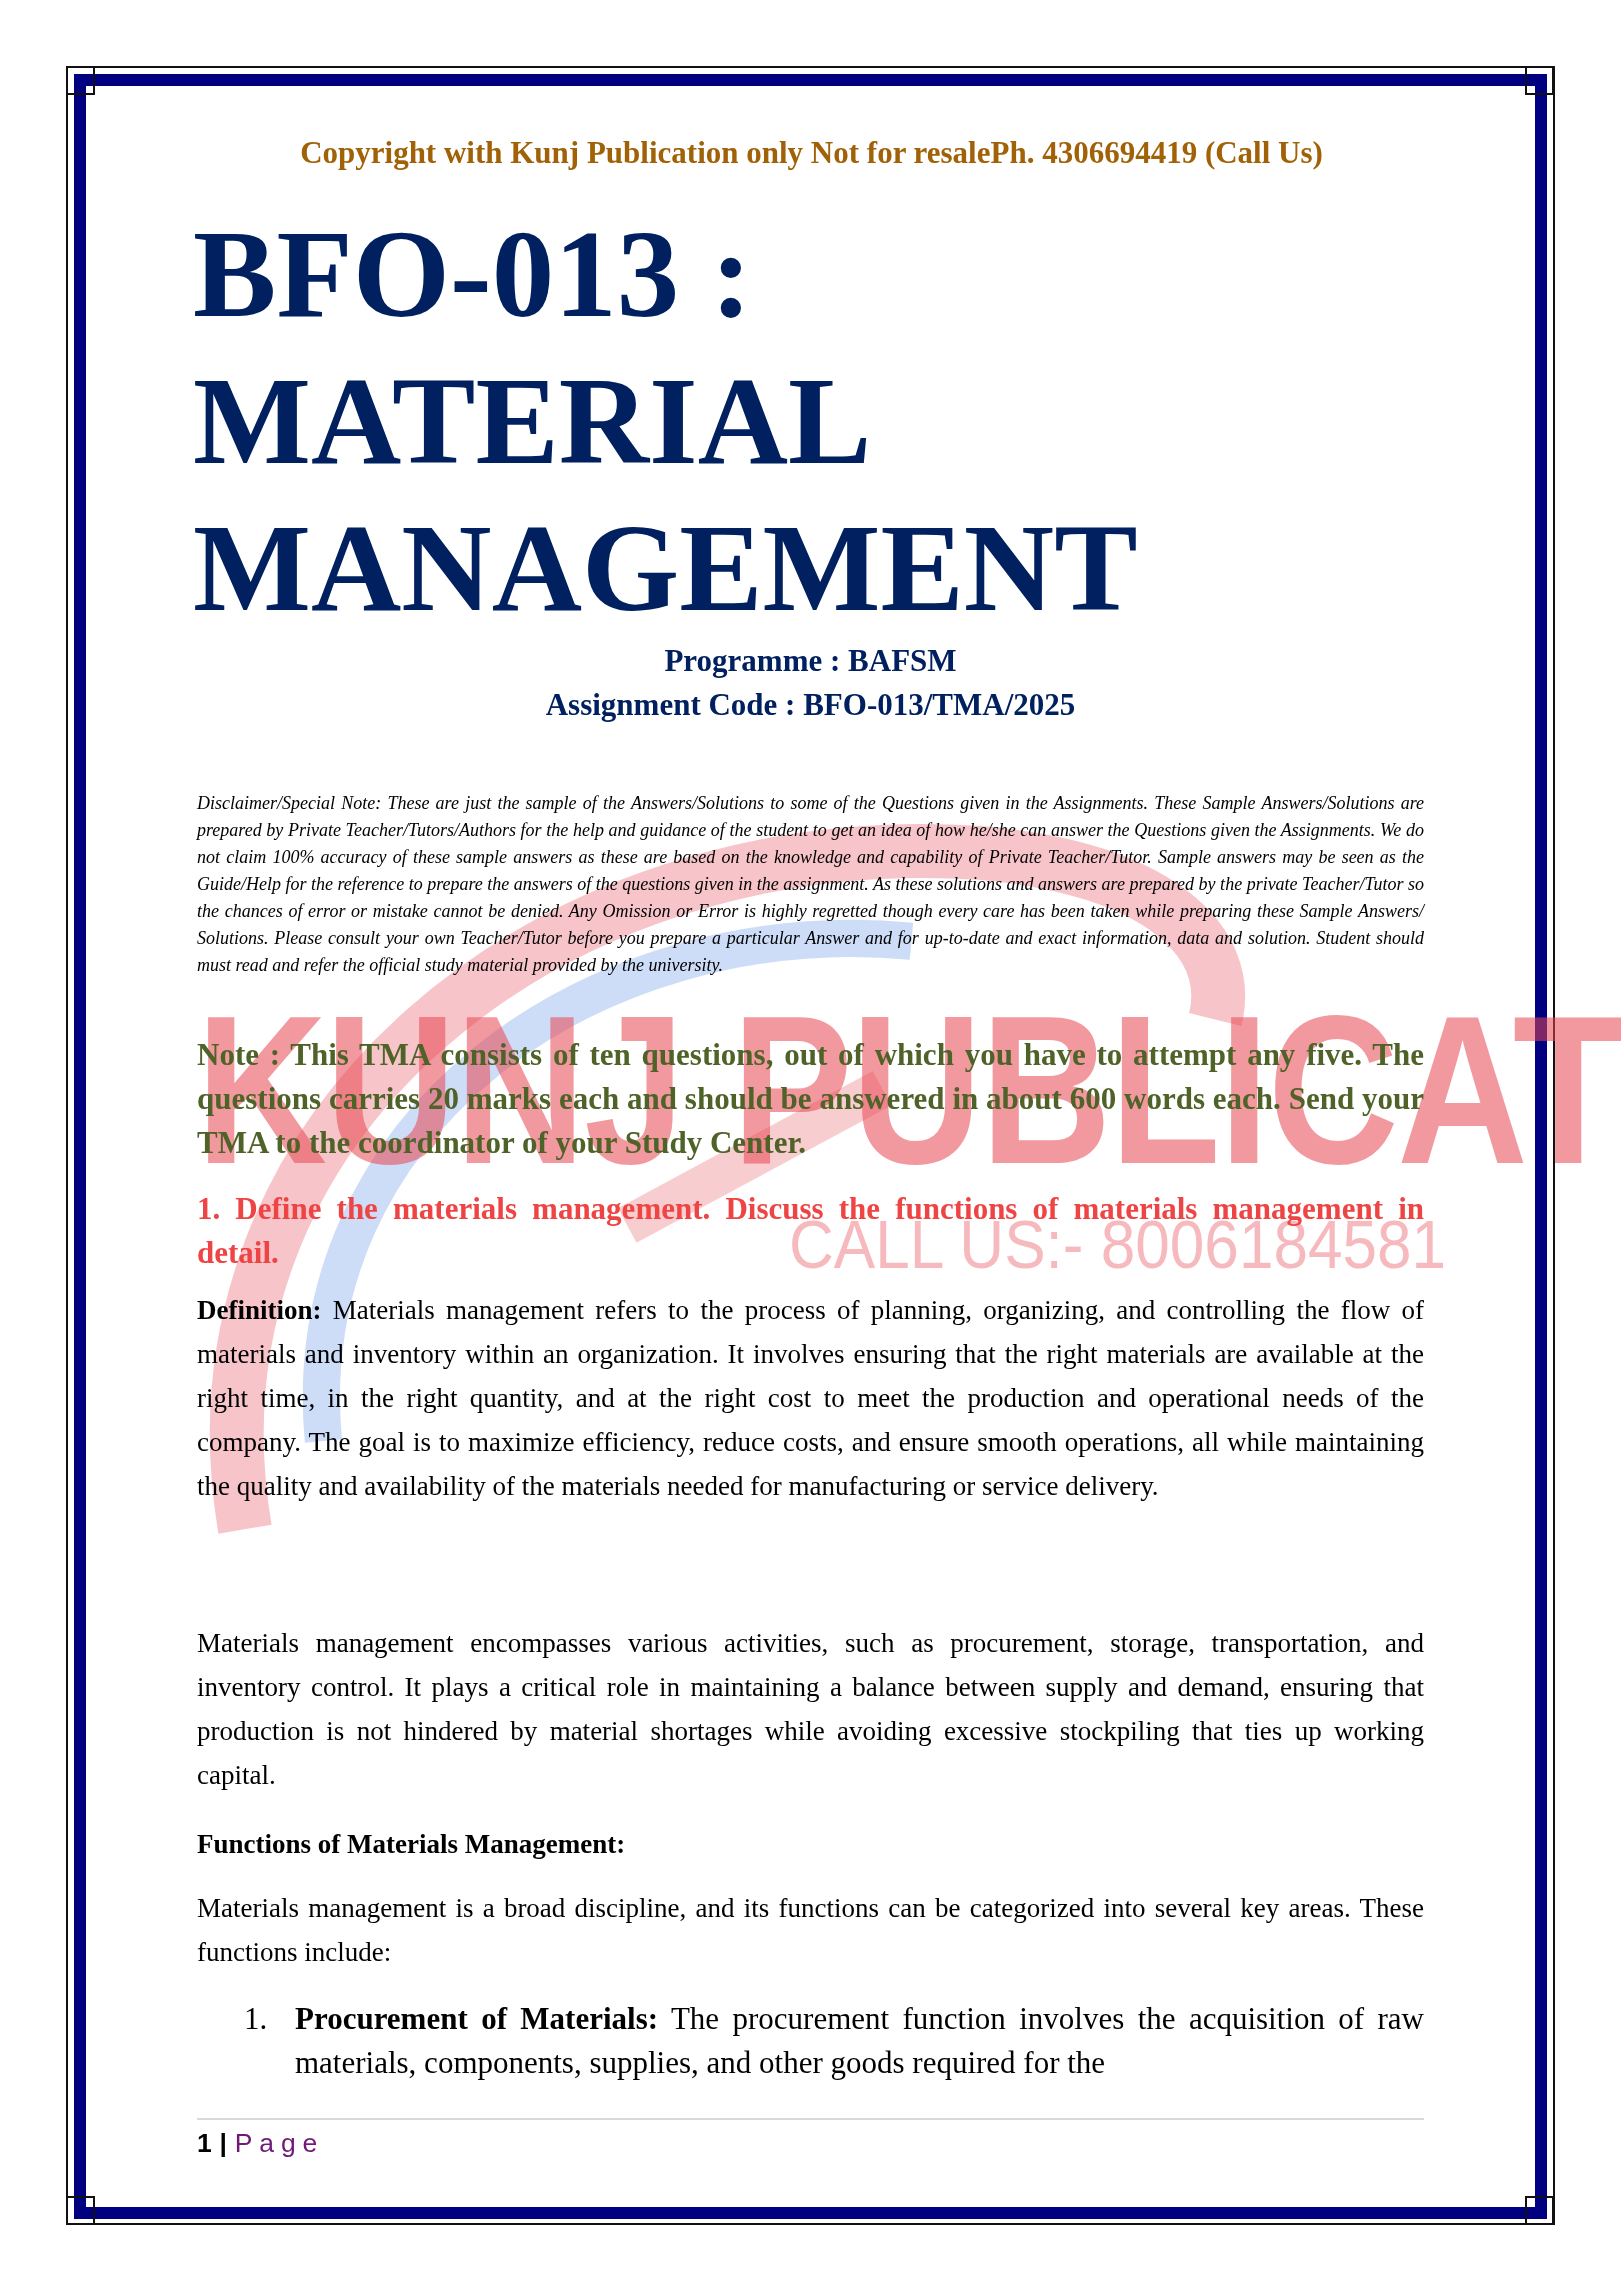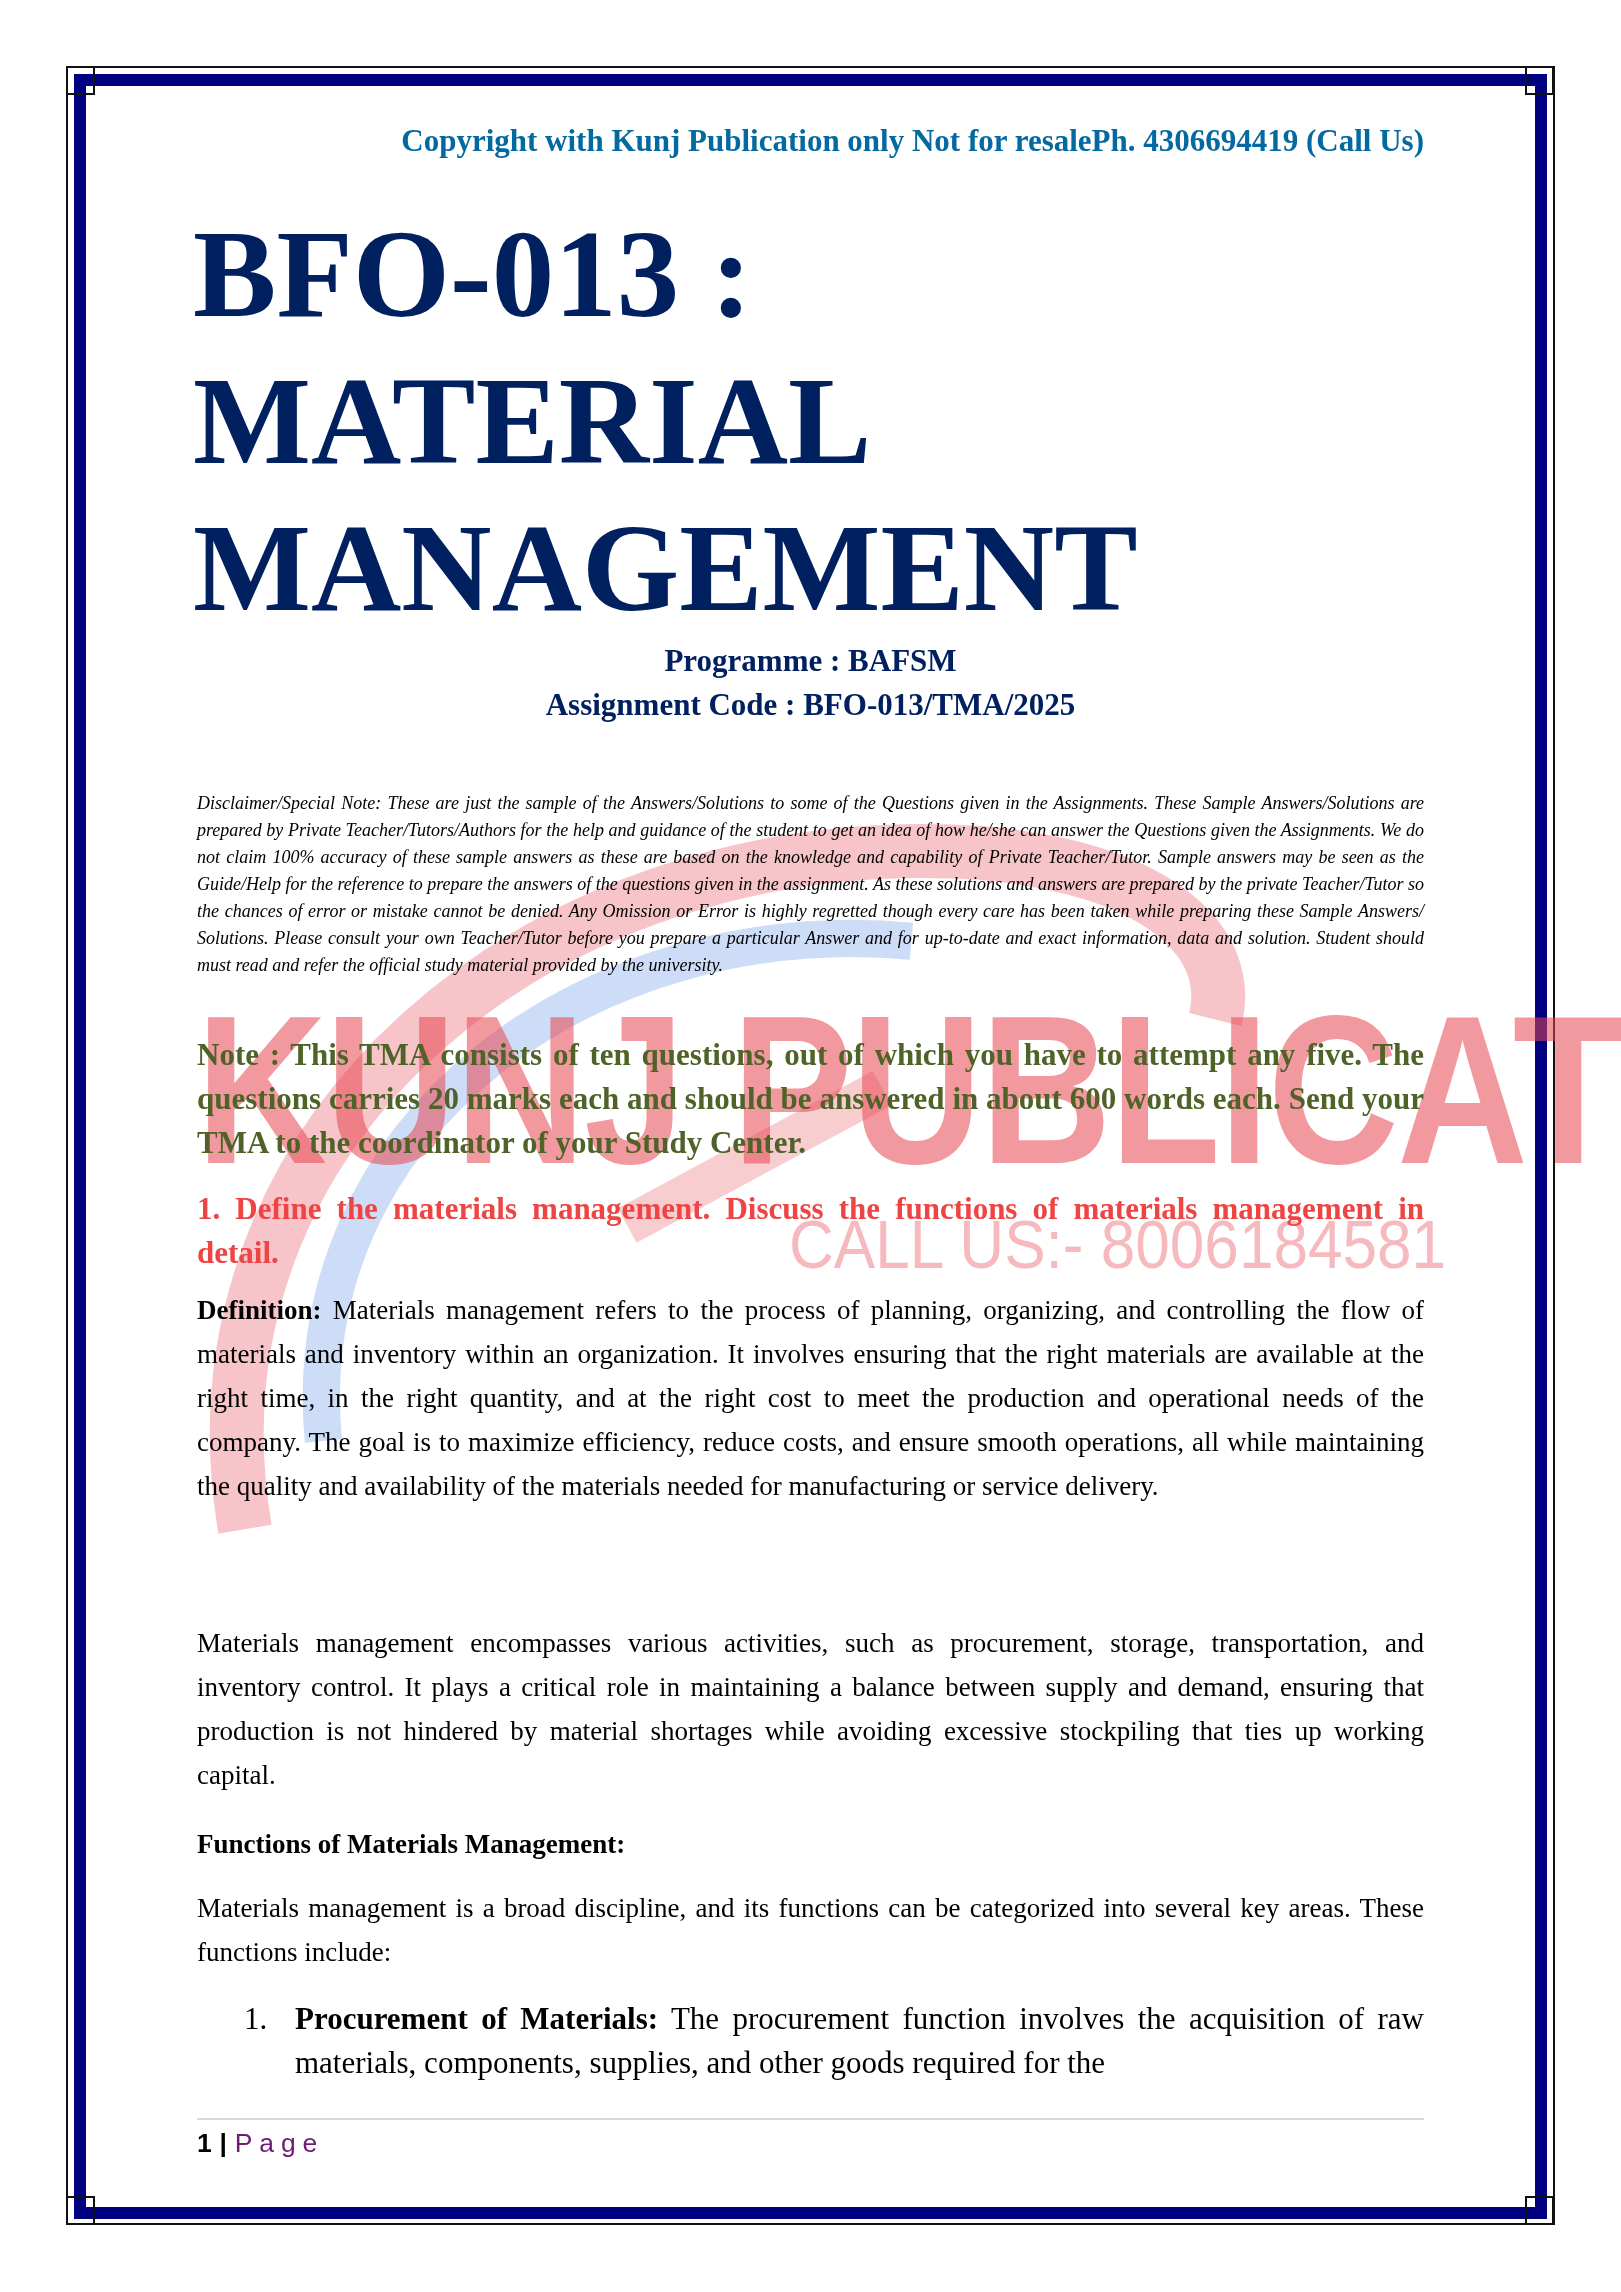--- a/index.html
+++ b/index.html
@@ -5,21 +5,21 @@
   html, body { margin: 0; padding: 0; background: #ffffff; }
   body { width: 1621px; height: 2293px; position: relative; overflow: hidden; font-family: "Liberation Serif", serif; color: #000; }
   .frame-outer { position: absolute; left: 66px; top: 66px; width: 1489px; height: 2159px; border: 2px solid #111; box-sizing: border-box; }
   .frame-navy { position: absolute; left: 74px; top: 74px; width: 1473px; height: 2145px; border: 12.7px solid #000080; box-sizing: border-box; }
   .corner { position: absolute; width: 29px; height: 29px; border: 2px solid #111; box-sizing: border-box; background: transparent; }
   .watermark { position: absolute; pointer-events: none; }
   .wm-text { position: absolute; left: 196px; top: 985px; width: 1235px; font-family: "Liberation Sans", sans-serif; font-weight: bold; font-size: 211px; line-height: 1; color: rgba(232,70,80,0.55); letter-spacing: -2px; transform: scaleX(0.86); transform-origin: left top; white-space: nowrap; }
   .wm-call { position: absolute; left: 789px; top: 1210px; font-family: "Liberation Sans", sans-serif; font-size: 69px; line-height: 1; color: rgba(232,100,110,0.45); white-space: nowrap; transform: scaleX(0.9); transform-origin: left top; }
   .content { position: absolute; left: 197px; top: 0; width: 1227px; }
   .abs { position: absolute; left: 0; width: 1227px; }
-  .copyright { top: 123px; font-size: 31px; font-weight: bold; color: #0369a1; white-space: nowrap; display: flex; justify-content: flex-end; width: 1227px; }
+  .copyright { top: 135px; font-size: 31px; font-weight: bold; color: #a16207; white-space: nowrap; display: flex; justify-content: center; width: 1227px; }
   .copyright span:first-child { padding-left: 2px; }
   .title { top: 201px; font-size: 125px; font-weight: bold; color: #002060; text-align: left; line-height: 147px; left: -3.9px; }
   .meta { top: 639px; text-align: center; font-weight: bold; color: #002060; font-size: 31px; line-height: 44px; }
   .disclaimer { top: 790px; font-style: italic; font-size: 18px; line-height: 27px; text-align: justify; text-align-last: left; }
   .note { top: 1033px; font-weight: bold; color: #4f6228; font-size: 31px; line-height: 44px; text-align: justify; }
   .question { top: 1187px; font-weight: bold; color: #ef4444; font-size: 31px; line-height: 44px; text-align: justify; }
   .para { font-size: 27px; line-height: 44px; text-align: justify; }
   .p-def { top: 1288px; }
   .p-enc { top: 1621px; }
   .p-funch { top: 1822px; font-weight: bold; }

